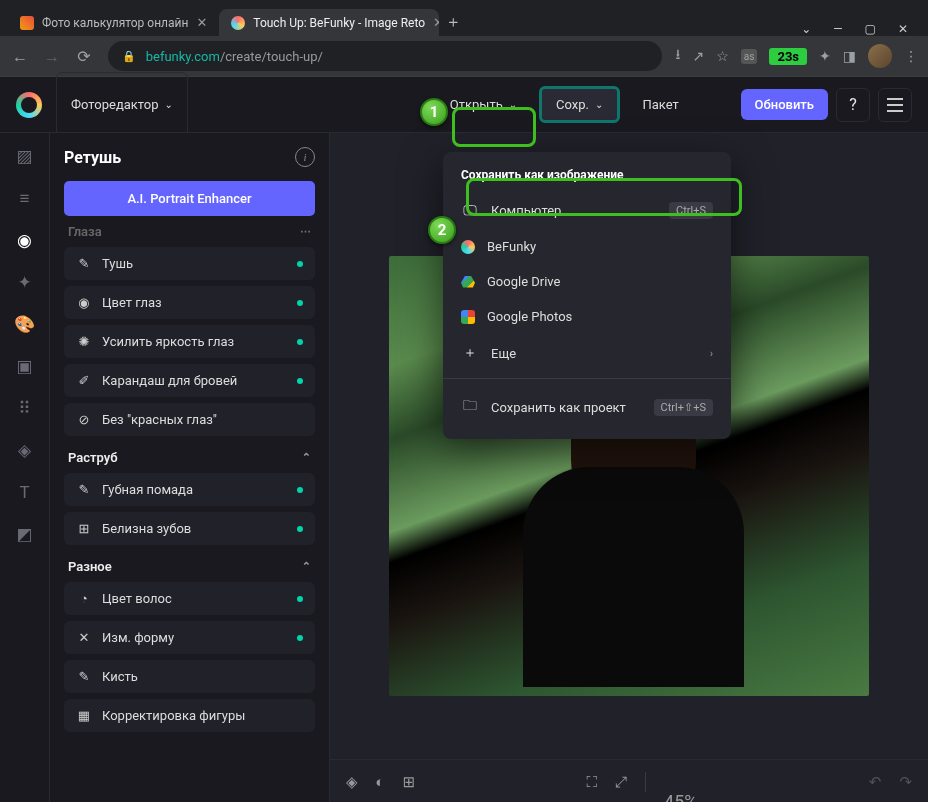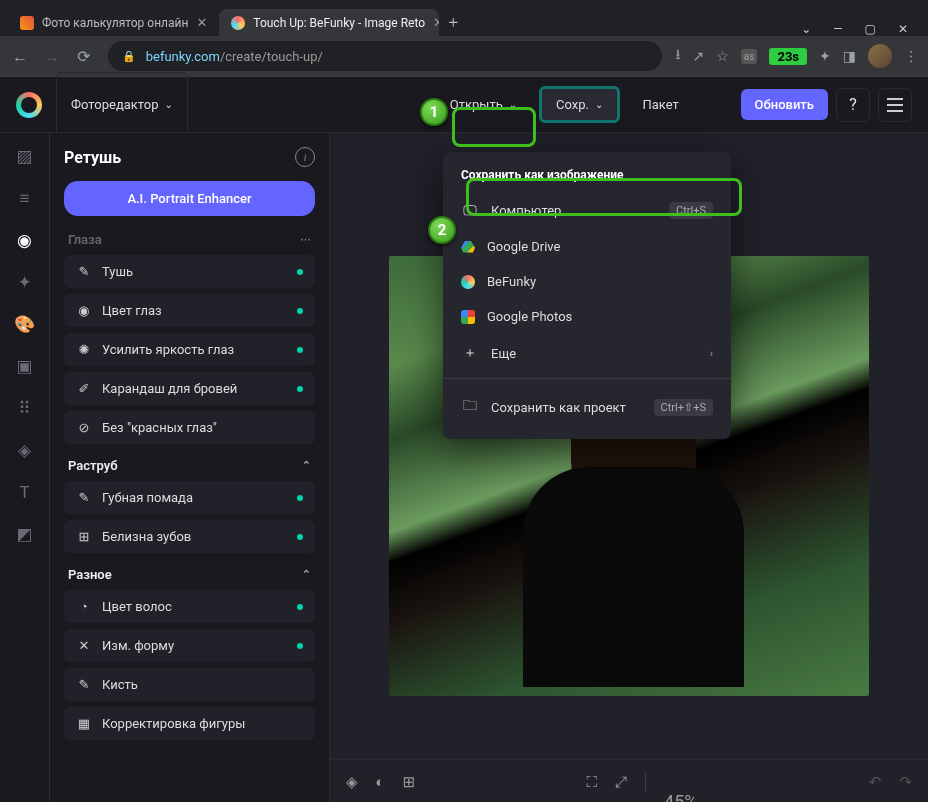--- a/index.html
+++ b/index.html
@@ -15,21 +15,21 @@
 .tab.inactive .close { visibility: visible; }
 .newtab { width: 28px; height: 28px; display: flex; align-items: center; justify-content: center; color: #bbb; font-size: 16px; cursor: pointer; }
 .window-controls { margin-left: auto; display: flex; gap: 22px; color: #ccc; font-size: 12px; padding-right: 12px; }
 .window-controls span { cursor: pointer; }
 
 .addr-bar { display: flex; align-items: center; gap: 14px; padding: 6px 10px; background: #35363a; height: 40px; }
 .nav-arrows { display: flex; gap: 12px; color: #9aa0a6; font-size: 16px; }
 .nav-arrows span { cursor: pointer; width:20px; text-align:center; }
 .url-field { flex: 1; background: #202124; border-radius: 30px; height: 30px; display: flex; align-items: center; padding: 0 14px; gap: 10px; font-size: 13px; color: #ccc; }
 .url-field .lock { font-size: 11px; }
-.url-field .domain { color: #7dd3fc; }
+.url-field .domain { color: #14b8a6; }
 .ext-icons { display: flex; gap: 12px; align-items: center; color: #9aa0a6; font-size: 14px; }
 .ext-icons span { cursor: pointer; }
 .avatar { width: 24px; height: 24px; border-radius: 50%; background: linear-gradient(135deg,#8b6f47,#5a4530); }
 .badge23s { font-size:13px; background:#2ecc40; color:#000; padding:1px 8px; border-radius:3px; font-weight:bold; }
 
 
 .app-bar { display: flex; align-items: center; padding: 10px 16px; background: #19191f; border-bottom: 1px solid #2a2a32; height: 56px; gap: 8px; }
 .logo { width: 26px; height: 26px; border-radius: 50%; background: conic-gradient(#ff6b6b,#feca57,#48dbfb,#1dd1a1,#ff6b6b); position: relative; }
 .logo::after { content:''; position:absolute; inset:5px; background:#19191f; border-radius:50%; }
 .app-mode { display: flex; align-items: center; gap: 6px; padding: 24px 14px; font-size: 13px; color: #ddd; cursor: pointer; border:1px solid #2a2a32; border-radius:6px; margin-left:6px;}
@@ -50,21 +50,21 @@
 .main { display: flex; height: calc(100% - 132px); }
 .tool-rail { width: 50px; background: #19191f; border-right: 1px solid #2a2a32; display: flex; flex-direction: column; align-items: center; padding-top: 12px; gap: 20px; }
 .tool-rail .rail-icon { width: 22px; height: 22px; color: #6a6a75; cursor: pointer; display:flex; align-items:center; justify-content:center; font-size:17px; }
 .tool-rail .rail-icon.active { color: #fff; }
 
 .side-panel { width: 280px; background: #19191f; border-right: 1px solid #2a2a32; padding: 14px 14px 0; overflow-y: auto; }
 .panel-header { display: flex; align-items: center; justify-content: space-between; margin-bottom: 14px; }
 .panel-title { font-size: 16px; font-weight: 700; color: #fff; }
 .info-icon { width: 20px; height: 20px; border: 1.5px solid #888; border-radius: 50%; display: flex; align-items: center; justify-content: center; font-size: 11px; color: #888; cursor: pointer; font-style:italic; font-family:serif;}
 
-.ai-btn { width: 100%; background: #6464ff; color: #fff; text-align: center; padding: 10px; border-radius: 14px; font-size: 13px; font-weight: 500; cursor: pointer; margin-bottom: 8px; }
+.ai-btn { width: 100%; background: #6464ff; color: #fff; text-align: center; padding: 10px; border-radius: 5px; font-size: 13px; font-weight: 500; cursor: pointer; }
 
 .section-header { display: flex; justify-content: space-between; align-items: center; padding: 8px 4px; font-size: 13px; font-weight: 600; color: #eee; cursor: pointer; }
 .section-header .chev { font-size: 11px; color: #999; }
 .section-header.truncated { color:#888; }
 
 .tool-item { display: flex; align-items: center; gap: 10px; padding: 9px 12px; background: #21212a; border-radius: 6px; margin-bottom: 6px; font-size: 13px; color: #ddd; cursor: pointer; position: relative; }
 .tool-item .ticon { width: 16px; text-align: center; font-size: 13px; color: #ccc; }
 .tool-item .dot { width: 6px; height: 6px; background: #00d4aa; border-radius: 50%; margin-left: auto; }
 
 
@@ -290,26 +290,26 @@
 
 <div class="dropdown">
   <div class="dd-header">Сохранить как изображение</div>
   <div id="dd-list">
       <div class="dd-item">
         <span class="dicon">🖵</span>
         <span>Компьютер</span>
         <span class="shortcut">Ctrl+S</span>
       </div>
       <div class="dd-item">
+        <span class="befunky-ico"></span>
+        <span>BeFunky</span>
+      </div>
+      <div class="dd-item">
         <span class="gdrive-ico"></span>
         <span>Google Drive</span>
-      </div>
-      <div class="dd-item">
-        <span class="befunky-ico"></span>
-        <span>BeFunky</span>
       </div>
       <div class="dd-item">
         <span class="gphotos-ico"></span>
         <span>Google Photos</span>
       </div>
       <div class="dd-item">
         <span class="dicon">＋</span>
         <span>Еще</span>
         <span class="chev">›</span>
       </div>

